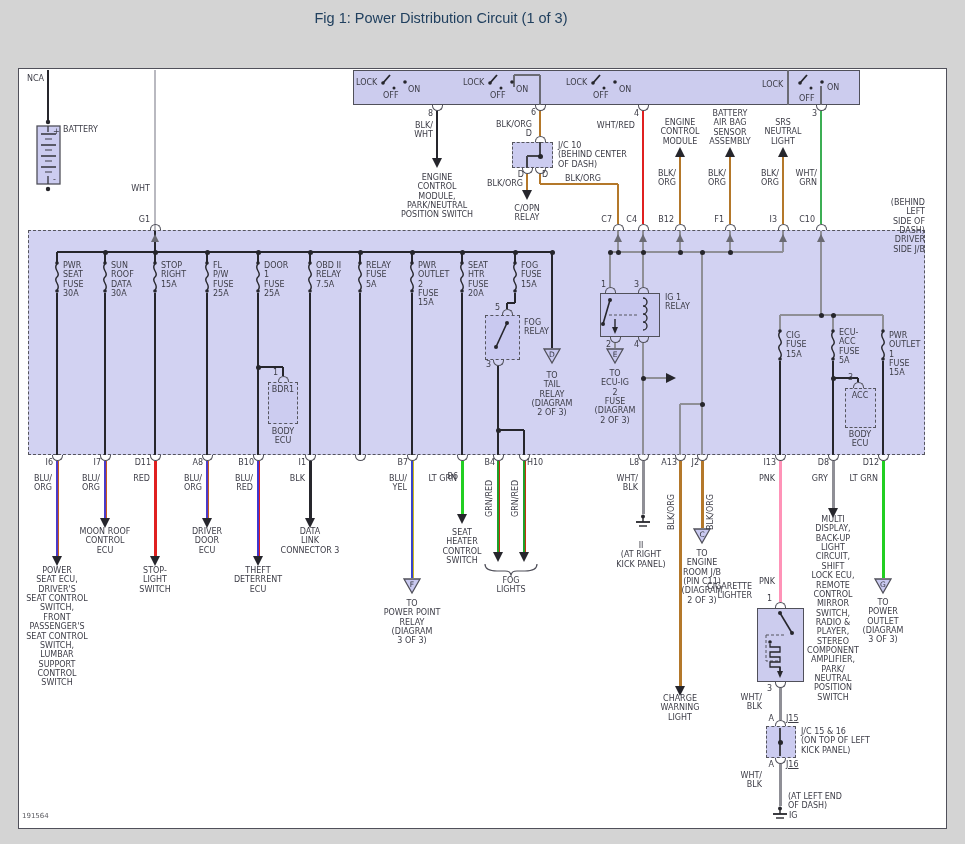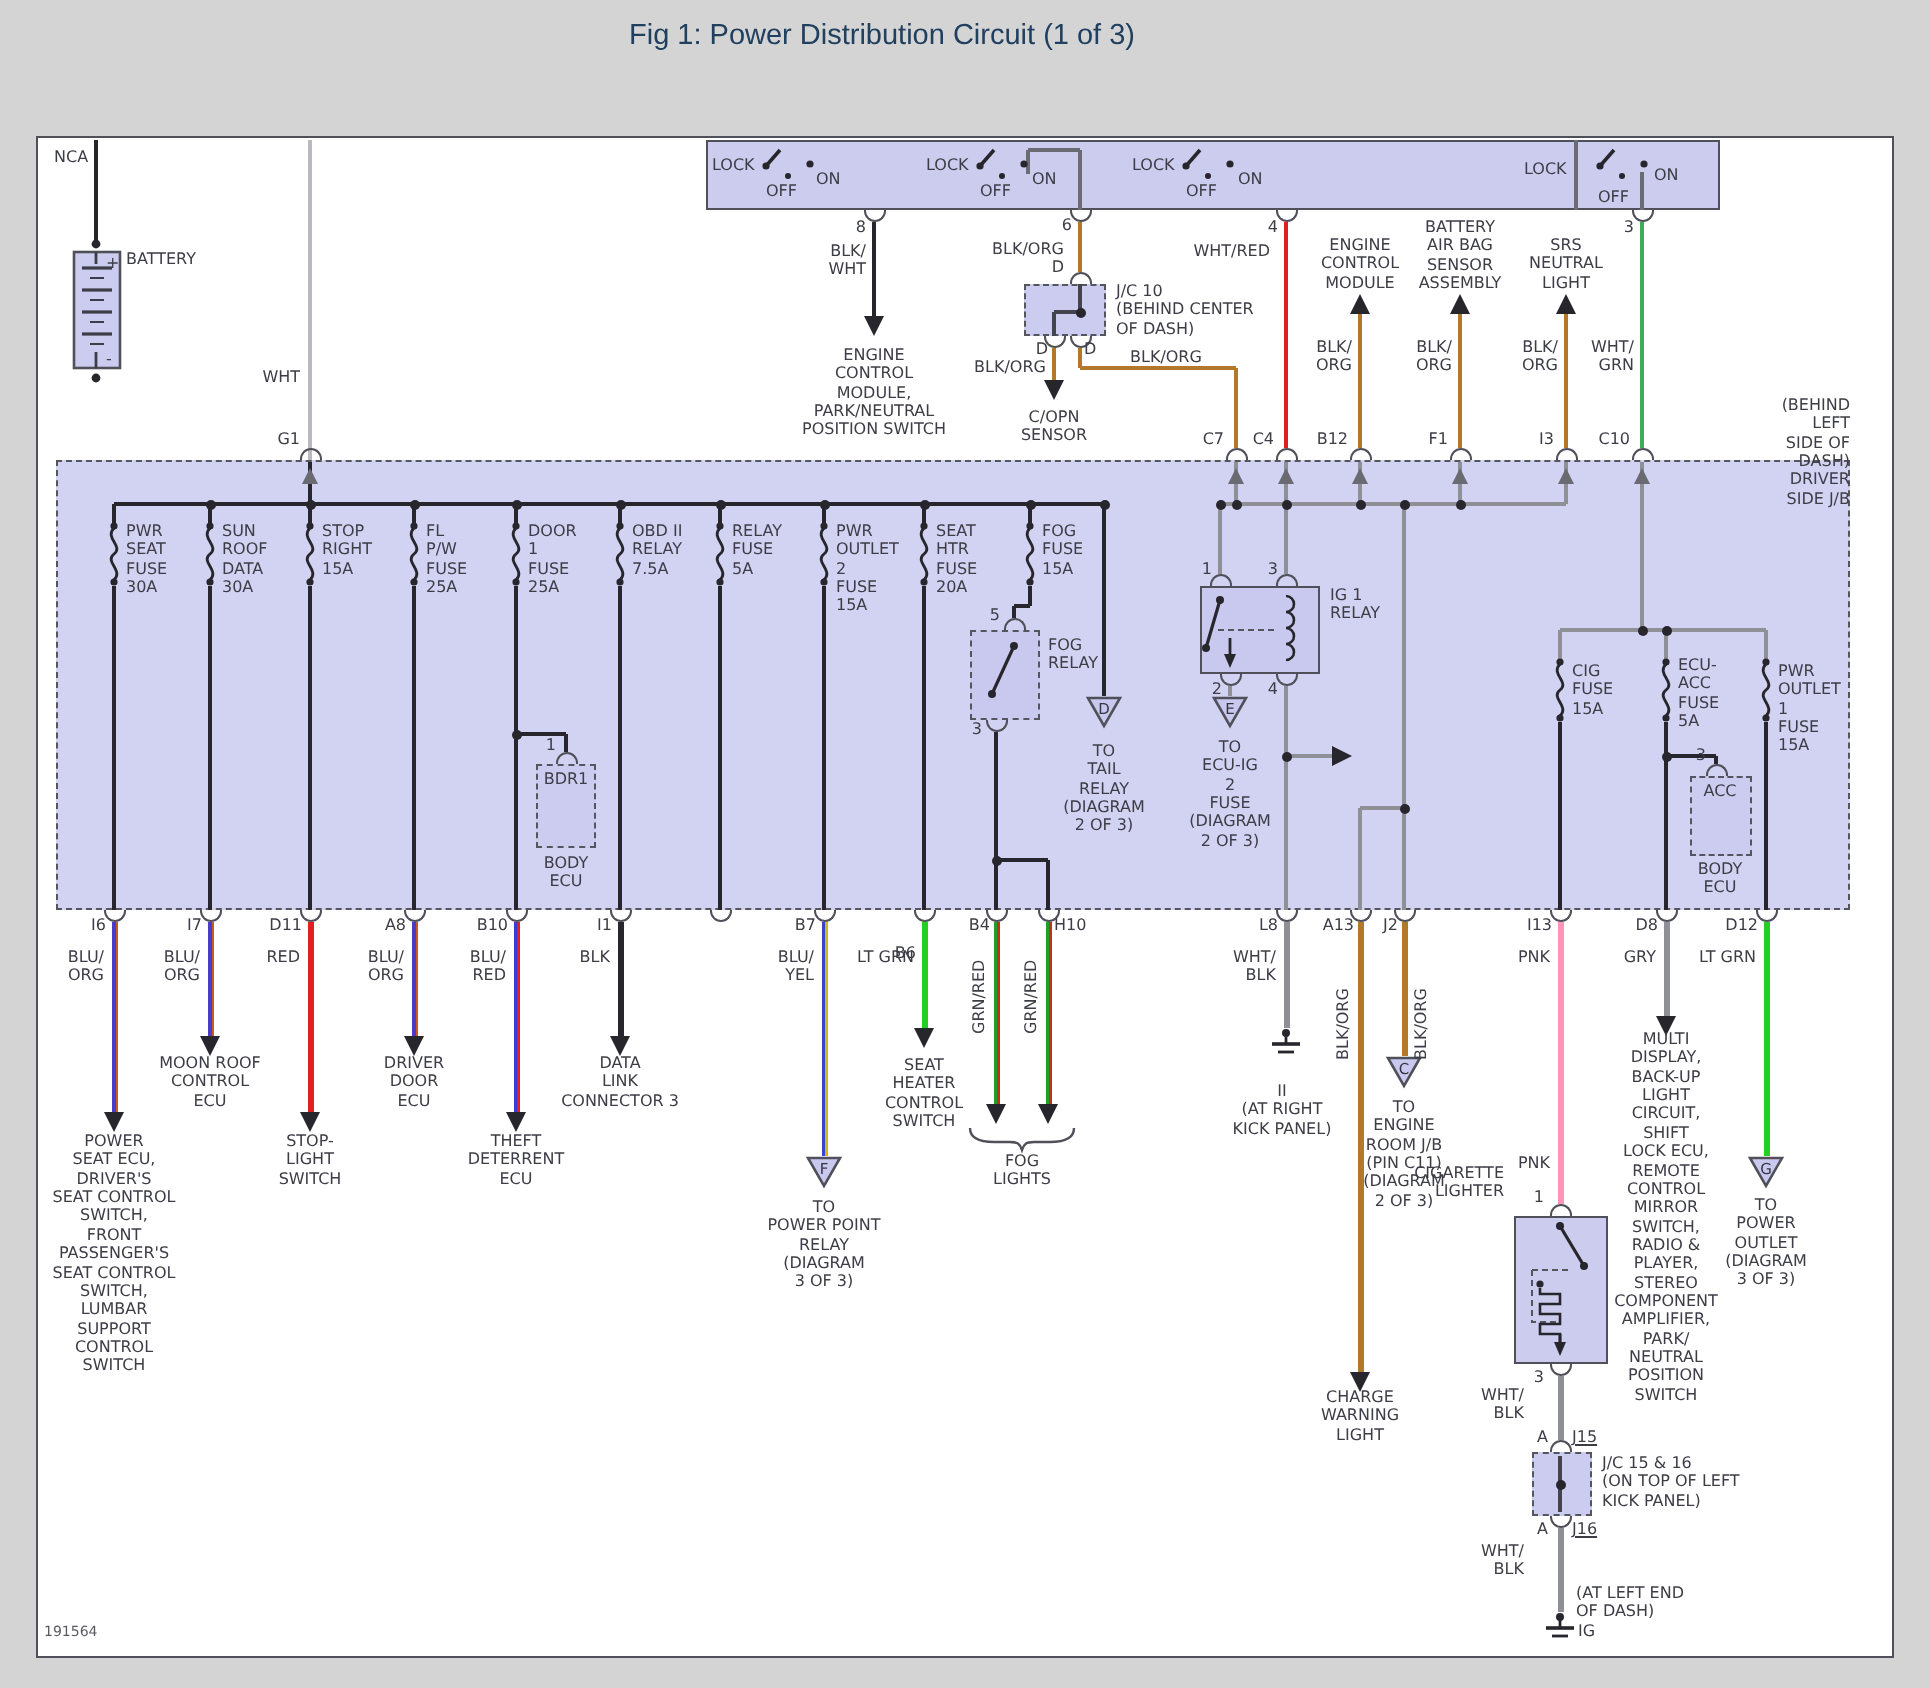--- a/index.html
+++ b/index.html
@@ -144,21 +144,21 @@
   <div class="wv" style="left:527px;top:156px;height:12px;background:#44444c"></div>
   <div class="dot" style="left:540px;top:156px"></div>
   <div class="bmd" style="left:527px;top:168px"></div>
   <div class="bmd" style="left:540px;top:168px"></div>
   <div class="L r" style="left:524px;top:170px">D</div>
   <div class="L" style="left:542px;top:170px">D</div>
   <div class="wv or" style="left:527px;top:174px;height:16px"></div>
   <div class="ad" style="left:527px;top:190px"></div>
   <div class="L r" style="left:523px;top:179px">BLK/ORG</div>
   <div class="L c" style="left:527px;top:204px">C/OPN
-SENSOR</div>
+RELAY</div>
   <div class="wv or" style="left:540px;top:174px;height:10px"></div>
   <div class="wh or" style="left:540px;top:184px;width:78px"></div>
   <div class="wv or" style="left:618px;top:184px;height:40px"></div>
   <div class="L" style="left:565px;top:174px">BLK/ORG</div>
 
   <div class="L r" style="left:639px;top:109px">4</div>
   <div class="wv rd" style="left:643px;top:111px;height:113px"></div>
   <div class="L r" style="left:635px;top:121px">WHT/RED</div>
 
   <div class="L r" style="left:817px;top:109px">3</div>

